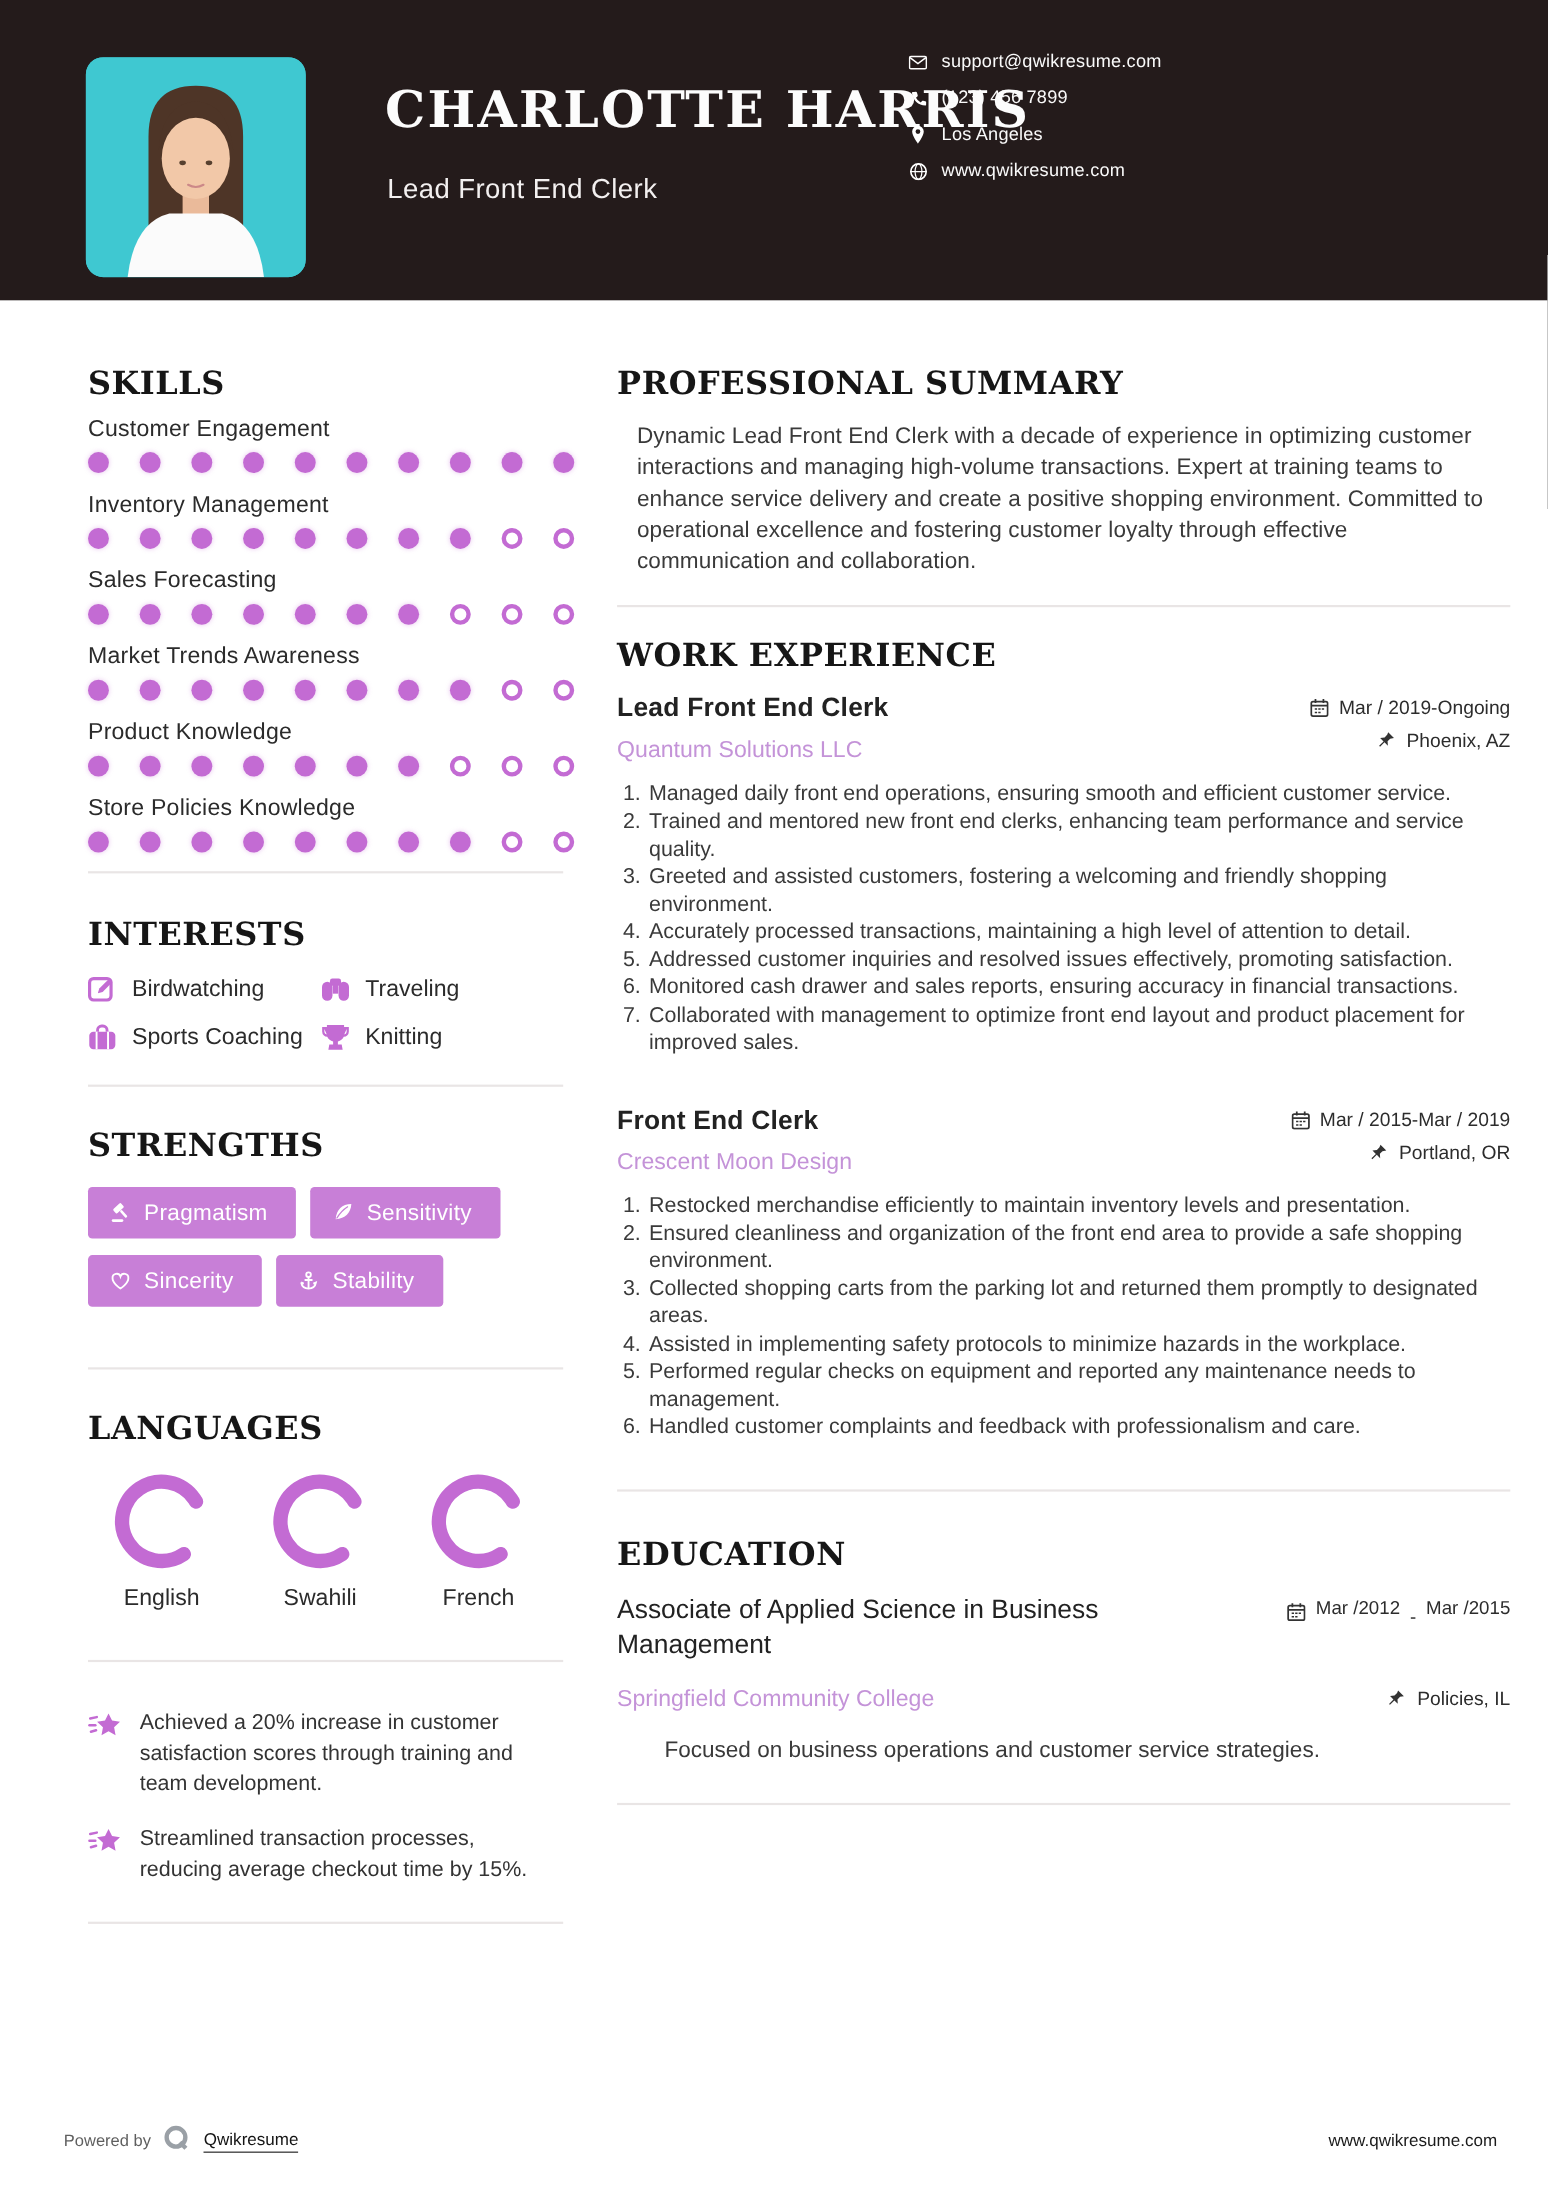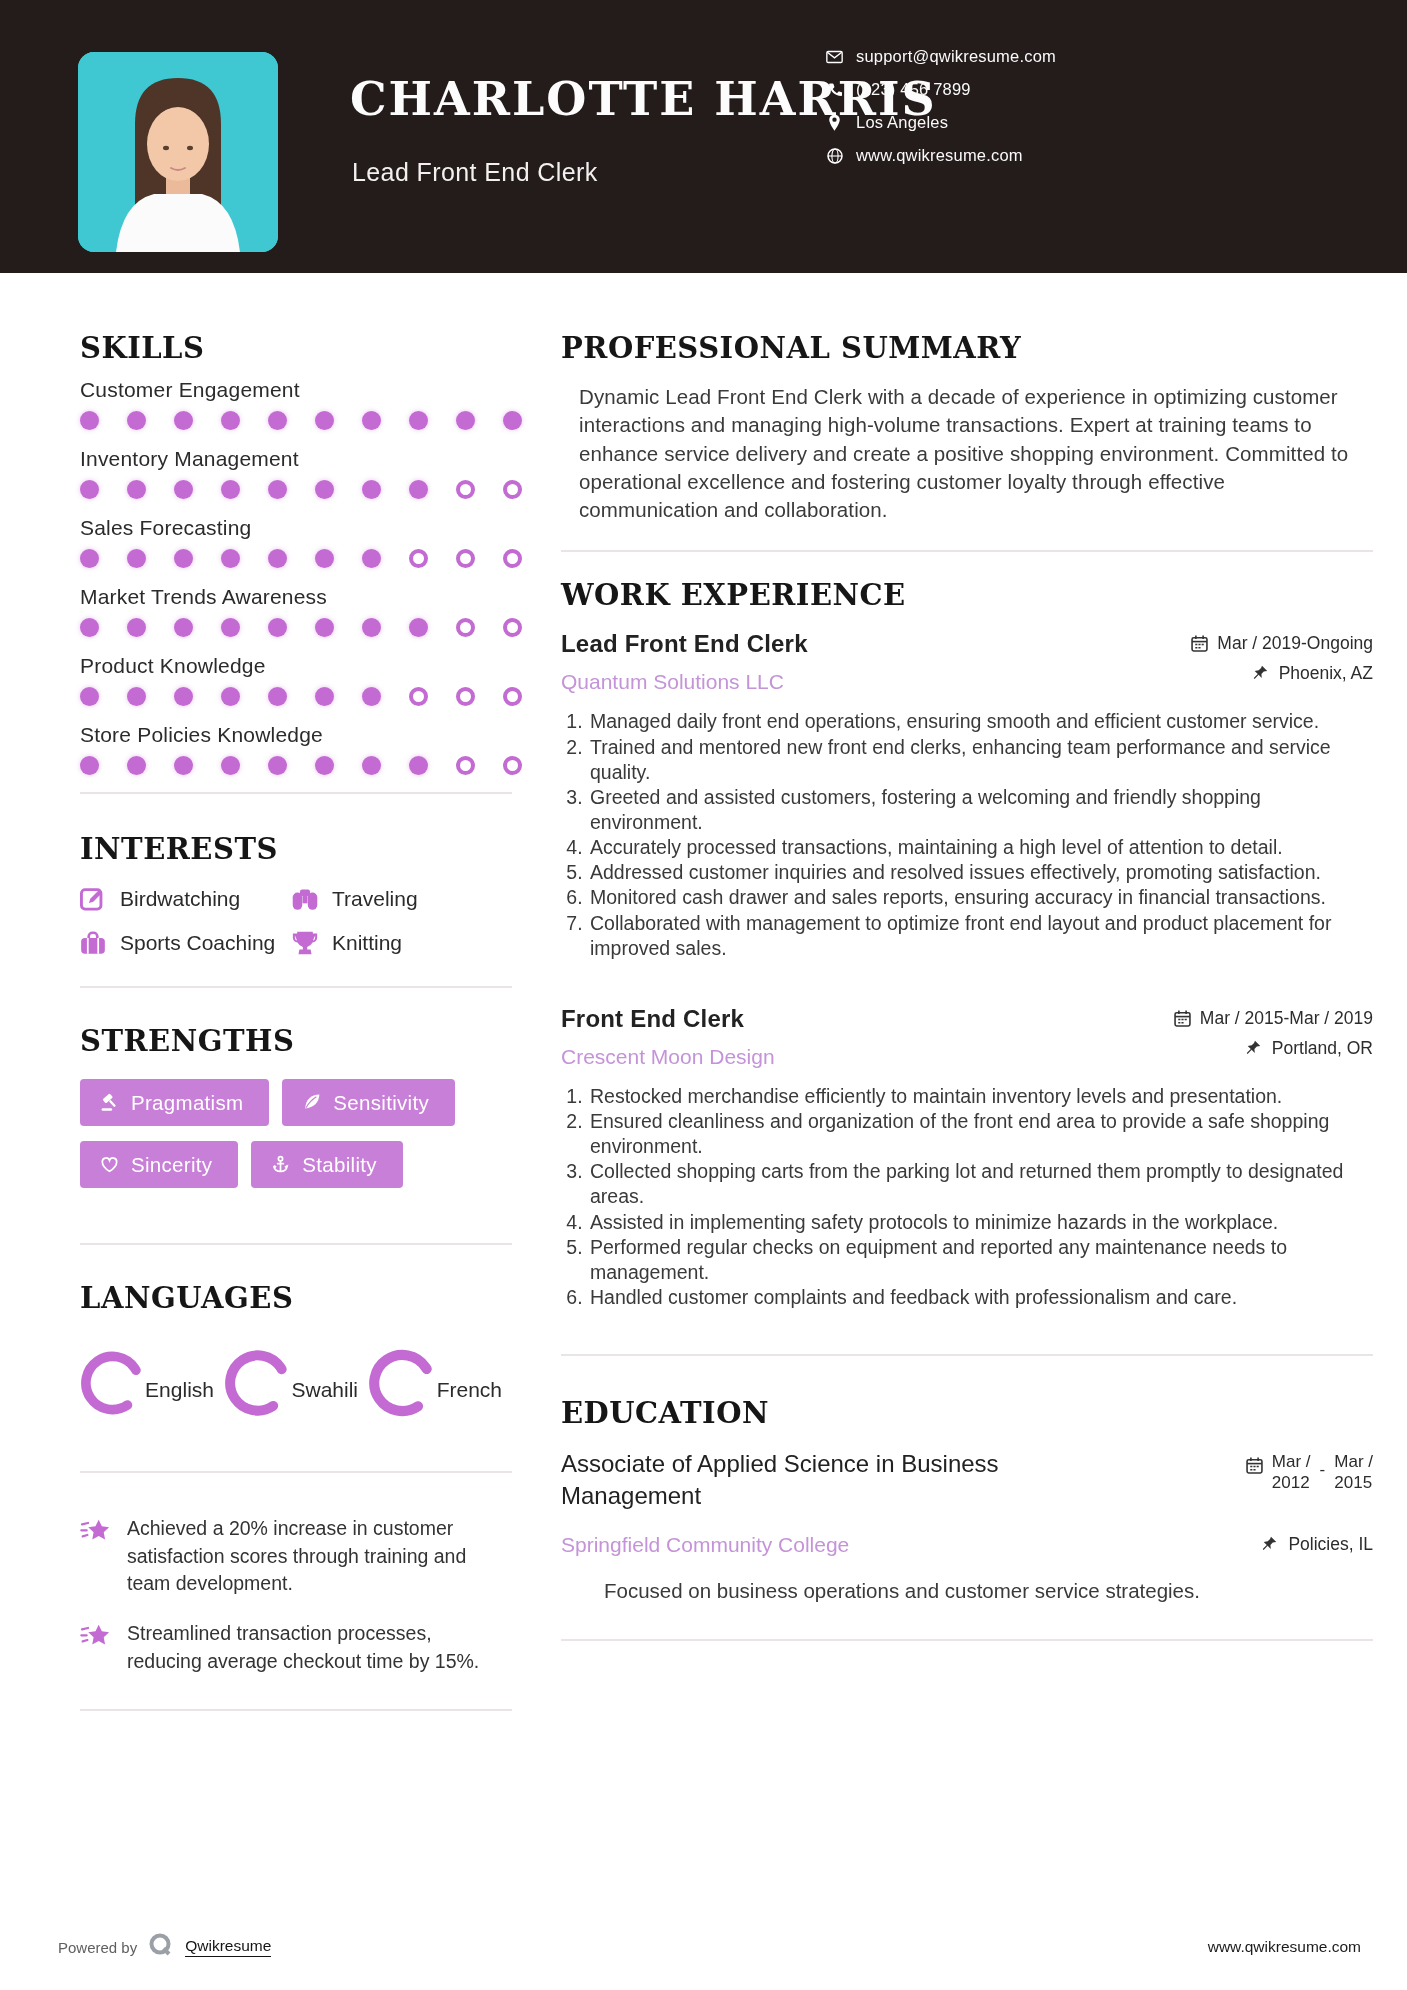--- a/index.html
+++ b/index.html
@@ -49,21 +49,21 @@
   .badges{display:flex;flex-wrap:wrap;}
   .badge{display:inline-flex;align-items:center;gap:12px;height:47px;padding:0 26px 0 20px;
          margin:0 13px 15px 0;border-radius:4px;background:var(--badge,#c87fd7);
          color:#fff;font-size:20.5px;letter-spacing:.3px;}
   .bicon{width:19px;height:19px;display:inline-flex;flex:none;}
   .left .rule.r3{margin:40px 0 36px;}
 
   
   .languages h2{margin-bottom:24px;}
   .langs{display:flex;gap:10px;}
-  .lang{width:134px;display:flex;flex-direction:row;align-items:center;}
+  .lang{width:134px;display:flex;flex-direction:column;align-items:center;}
   .lang-name{margin-top:14px;font-size:21px;color:#2b2b2b;}
   .left .rule.r4{margin:44px 0 42px;}
 
   
   .achievements h2{margin-bottom:20px;}
   .ach{display:flex;gap:15px;margin-bottom:22px;}
   .aicon{width:32px;height:32px;color:var(--accent,#c36bd3);flex:none;margin-top:2px;}
   .ach-text{font-size:19.5px;line-height:1.42;color:#333;width:378px;}
   .left .rule.r5{margin:34px 0 0;}
 
@@ -79,21 +79,21 @@
   .meta{display:flex;flex-direction:column;align-items:flex-end;gap:9px;padding-top:3px;}
   .meta-row{display:flex;align-items:center;gap:9px;font-size:17.5px;color:#2c2c2c;}
   .micon{width:17px;height:17px;color:#333;display:inline-flex;flex:none;}
   .job ol{margin:15px 0 0;padding-left:27px;font-size:19.5px;line-height:1.29;color:#3a3a3a;}
   .job ol li{padding-left:2px;}
   .right .rule.s2{margin:12px 0 40px;}
   .education h2{margin-bottom:18px;}
   .edu-head{display:flex;justify-content:space-between;align-items:flex-start;}
   .degree{font-size:24px;font-weight:normal;color:#222;width:560px;line-height:1.35;}
   .edu-dates{display:flex;align-items:flex-start;gap:9px;padding-top:3px;}
-  .date-col{display:flex;flex-direction:column;font-size:17px;line-height:1.25;color:#2c2c2c;}
+  .date-col{display:flex;flex-direction:row;font-size:17px;line-height:1.25;color:#2c2c2c;}
   .date-sep{font-size:17px;color:#2c2c2c;padding-top:9px;}
   .edu-row2{display:flex;justify-content:space-between;align-items:center;margin-top:20px;}
   .school{font-size:21px;color:var(--company,#c493d8);}
   .edu-desc{margin-top:22px;font-size:20.5px;color:#3a3a3a;margin-left:43px;}
   .right .rule.s3{margin:36px 0 0;}
 
   
   .footer{position:absolute;left:58px;right:46px;bottom:28px;display:flex;
           justify-content:space-between;align-items:center;}
   .foot-left{display:flex;align-items:center;gap:11px;}

